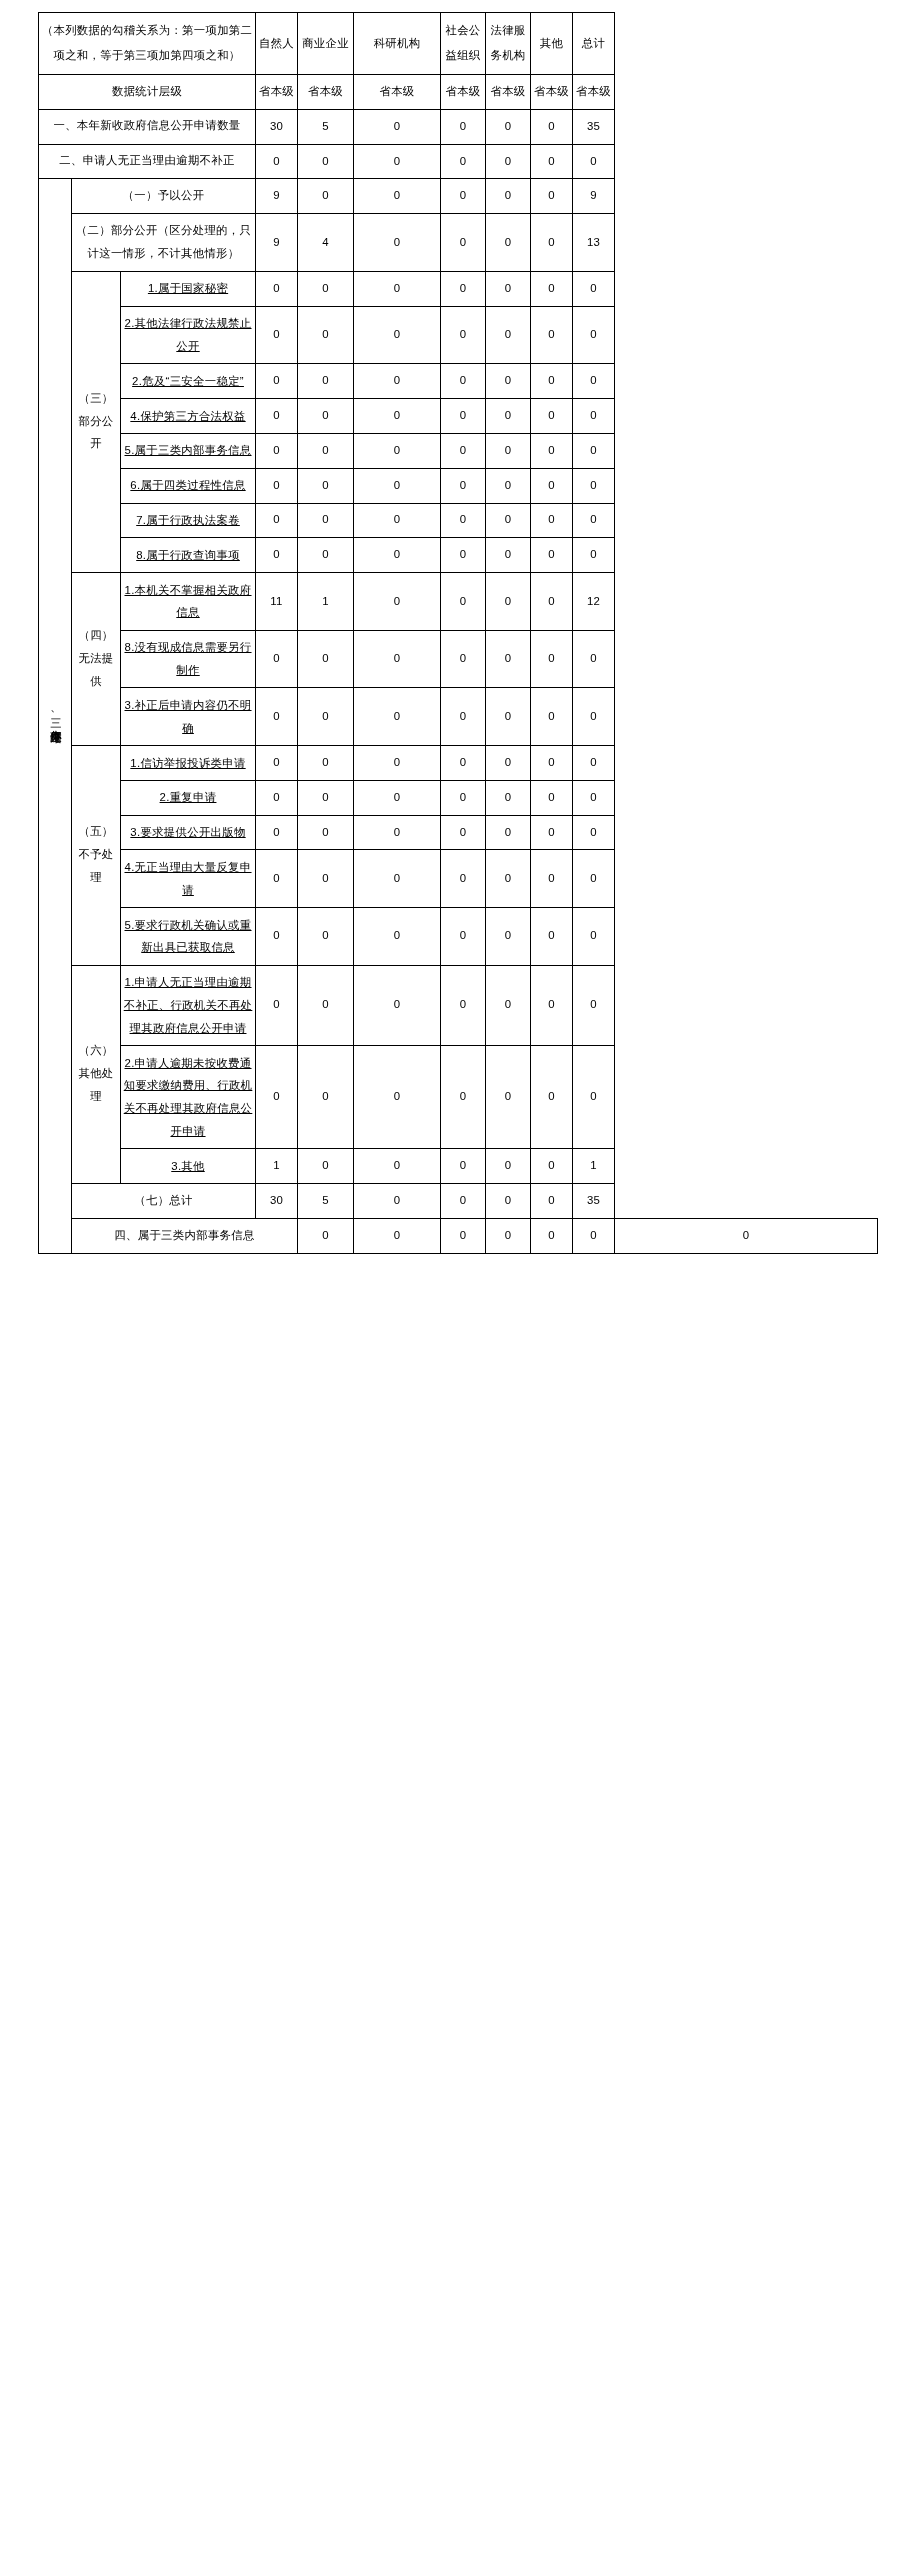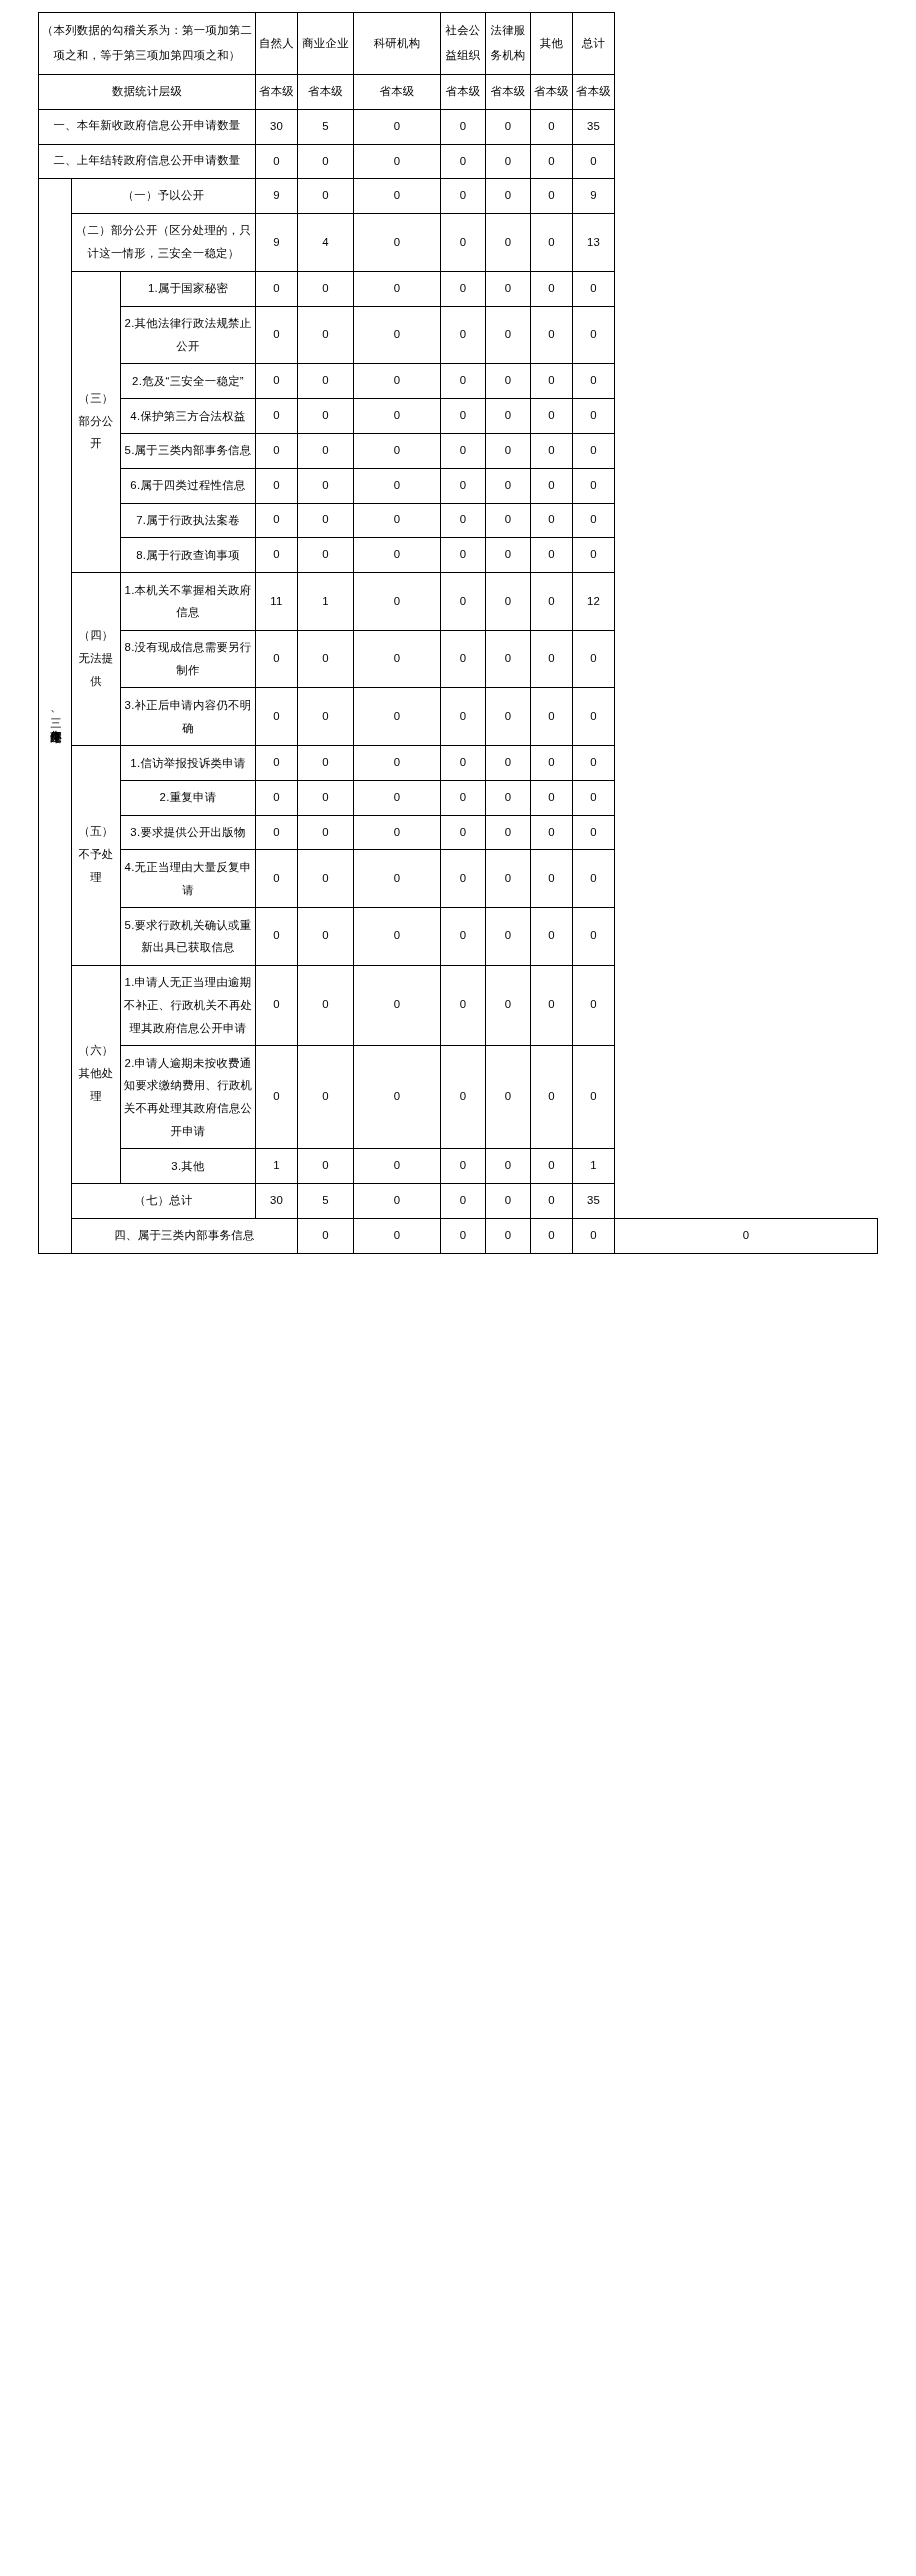--- a/index.html
+++ b/index.html
@@ -62,20 +62,21 @@
     font-size:11.4px;
     line-height:1.4;
   }
   td.lbl{
     line-height:2.0;
     font-family:Liberation Mono, monospace;
   }
   td.lbl-tight{
     line-height:2.0;
     padding:7.3px 3.6px;
+    text-decoration:underline;
   }
 </style>
 </head>
 <body>
 
 <div id="sheet">
 <table class="gov">
   <colgroup>
     <col class="c-a">
         <col class="c-b">
@@ -117,21 +118,21 @@
     <td class="num">30</td>
     <td class="num">5</td>
     <td class="num">0</td>
     <td class="num">0</td>
     <td class="num">0</td>
     <td class="num">0</td>
     <td class="num">35</td>
   </tr>
 
   <tr>
-    <td class="lbl" colspan="3">二、上年结转政府信息公开申请数量</td>
+    <td class="lbl" colspan="3">二、申请人无正当理由逾期不补正</td>
     <td class="num">0</td>
     <td class="num">0</td>
     <td class="num">0</td>
     <td class="num">0</td>
     <td class="num">0</td>
     <td class="num">0</td>
     <td class="num">0</td>
   </tr>
 
   <tr>
@@ -140,21 +141,21 @@
     <td class="num">9</td>
     <td class="num">0</td>
     <td class="num">0</td>
     <td class="num">0</td>
     <td class="num">0</td>
     <td class="num">0</td>
     <td class="num">9</td>
   </tr>
 
   <tr>
-    <td class="lbl" colspan="2">（二）部分公开（区分处理的，只计这一情形，三安全一稳定）</td>
+    <td class="lbl" colspan="2">（二）部分公开（区分处理的，只计这一情形，不计其他情形）</td>
     <td class="num">9</td>
     <td class="num">4</td>
     <td class="num">0</td>
     <td class="num">0</td>
     <td class="num">0</td>
     <td class="num">0</td>
     <td class="num">13</td>
   </tr>
 
   <tr>

